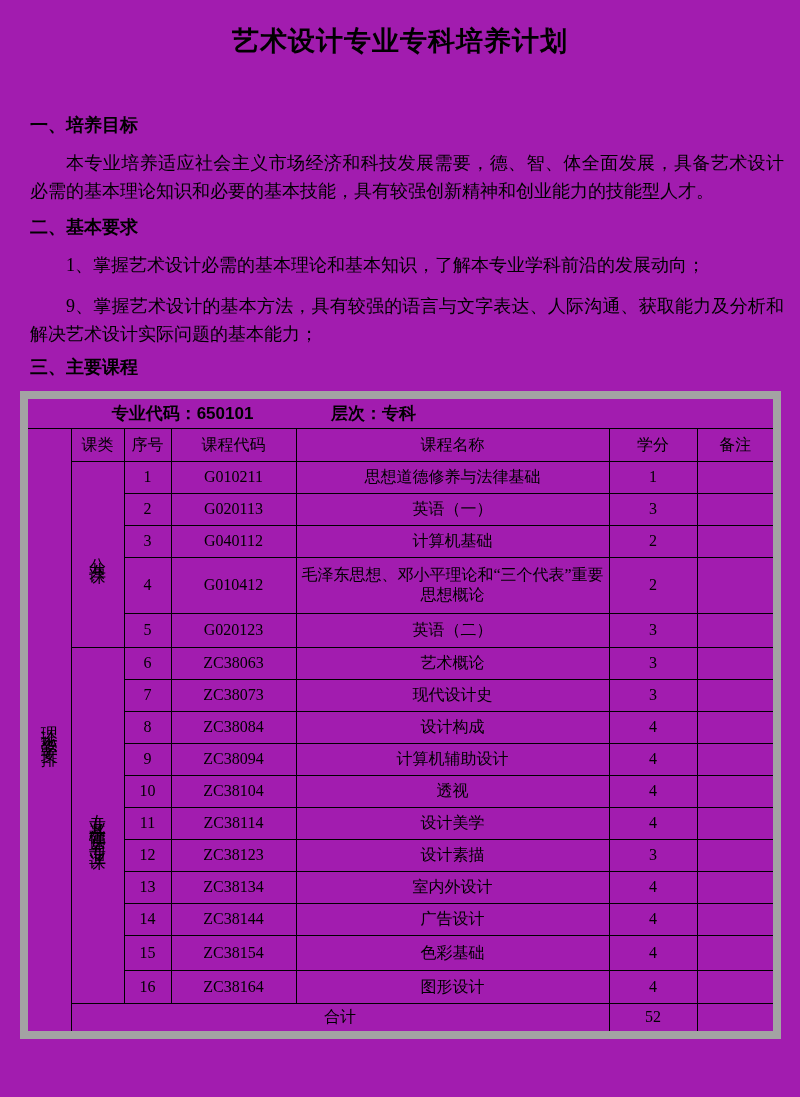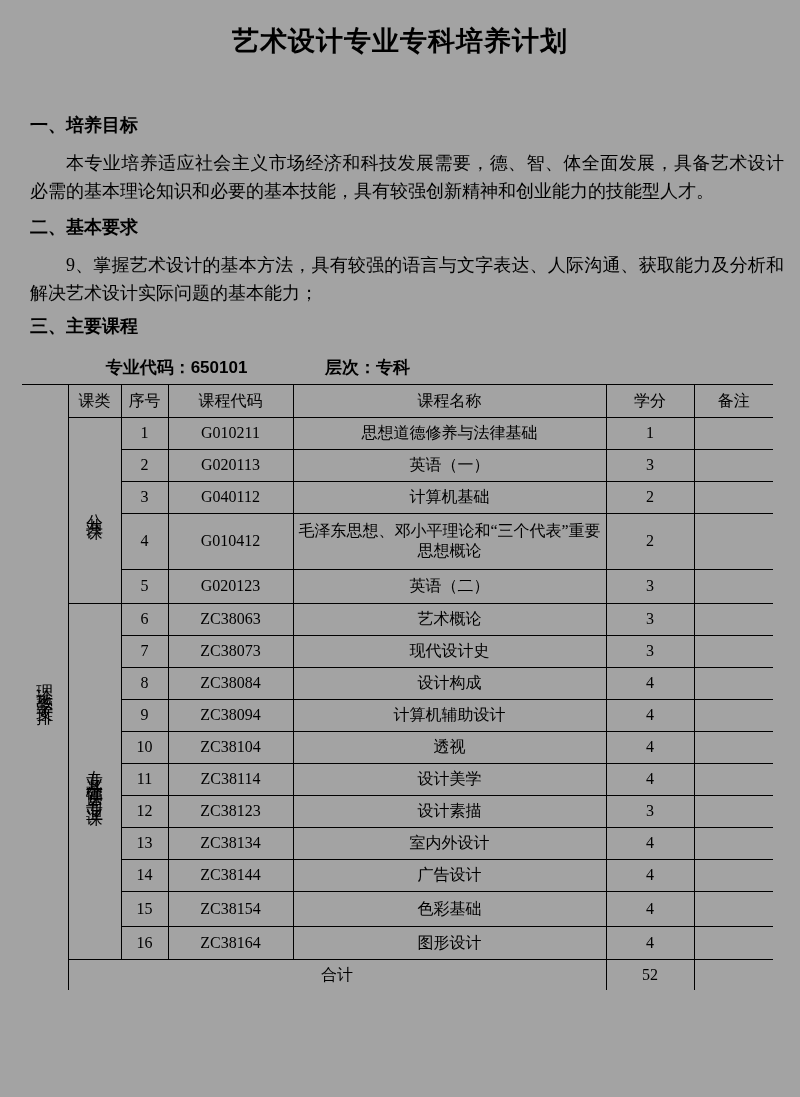--- a/index.html
+++ b/index.html
@@ -1,21 +1,21 @@
 <!DOCTYPE html>
 <html><head>
 <meta charset="utf-8">
 <style>
   * { box-sizing: border-box; }
   html, body { margin: 0; padding: 0; background: #ffffff; }
   .page {
     position: relative;
     width: 800px;
     height: 1097px;
-    background: #a3a3a3;
+    background: #a21caf;
     color: #000000;
     font-family: "Liberation Serif", serif;
     overflow: hidden;
   }
   .doc-title {
     margin: 0;
     padding-top: 24px;
     text-align: center;
     font-family: "Liberation Sans", sans-serif;
     font-weight: 700;
@@ -38,21 +38,21 @@
     font-size: 18px;
     line-height: 28px;
     text-indent: 2em;
     text-align: justify;
   }
   table.curriculum {
     margin: 13px 4px 0 20px;
     width: 753px;
     border-collapse: collapse;
     table-layout: fixed;
-    border: 2px solid #a3a3a3;
+    border: 8px solid #a3a3a3;
     font-size: 16px;
     line-height: 1.25;
   }
   table.curriculum td {
     border: 1px solid #000000;
     padding: 0;
     text-align: center;
     vertical-align: middle;
     overflow: hidden;
   }
@@ -83,20 +83,21 @@
 <body>
 
 <div class="page">
 
   <h1 class="doc-title">艺术设计专业专科培养计划</h1>
 
   <h2 class="sec-heading sh-1">一、培养目标</h2>
   <p class="para">本专业培养适应社会主义市场经济和科技发展需要，德、智、体全面发展，具备艺术设计必需的基本理论知识和必要的基本技能，具有较强创新精神和创业能力的技能型人才。</p>
 
   <h2 class="sec-heading sh-2">二、基本要求</h2>
+  <p class="para">1、掌握艺术设计必需的基本理论和基本知识，了解本专业学科前沿的发展动向；</p>
   <p class="para">9、掌握艺术设计的基本方法，具有较强的语言与文字表达、人际沟通、获取能力及分析和解决艺术设计实际问题的基本能力；</p>
 
   <h2 class="sec-heading sh-3">三、主要课程</h2>
 
   <table class="curriculum">
     <colgroup>
       <col style="width:47px">
       <col style="width:53px">
       <col style="width:47px">
       <col style="width:125px">

